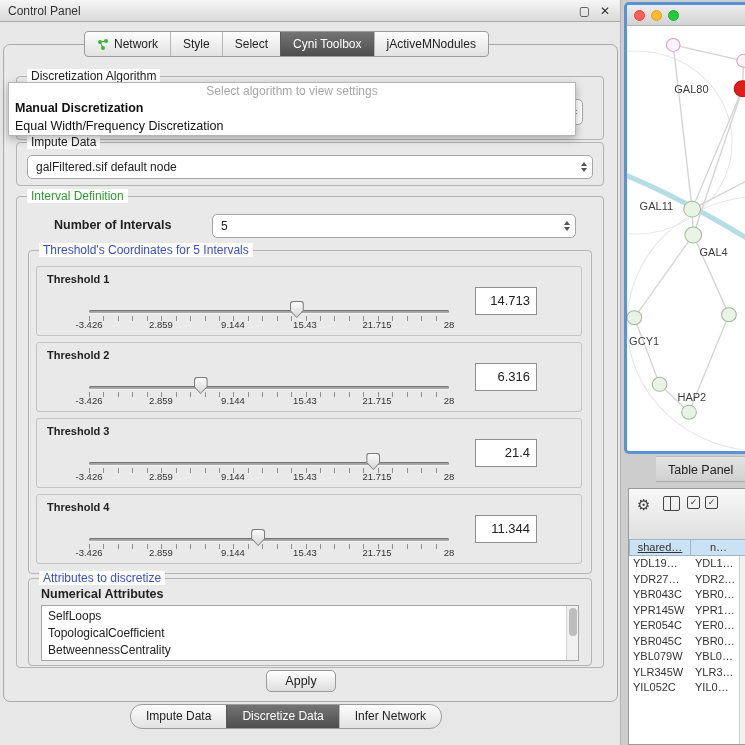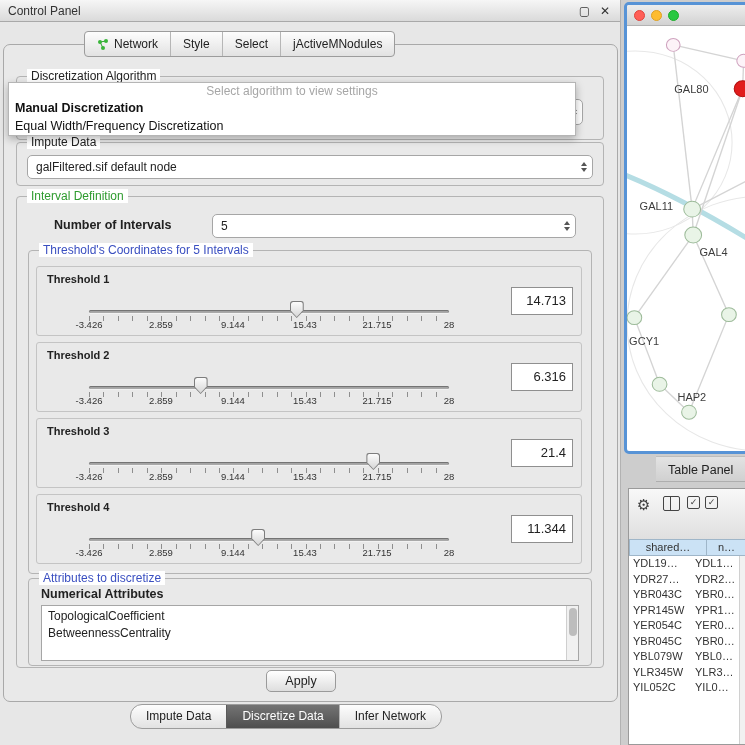--- a/index.html
+++ b/index.html
@@ -68,21 +68,21 @@
     background:repeating-linear-gradient(90deg,#8e8e8e 0 1px,transparent 1px 14.44px);}
   .thumb{position:absolute;top:4px;width:14px;height:17px;margin-left:-7px;z-index:2;}
   .thumb .t-outer{position:absolute;left:0;top:0;right:0;bottom:0;background:#7d7d7d;
     clip-path:polygon(0 0,100% 0,100% 58%,50% 100%,0 58%);border-radius:3px;}
   .thumb .t-inner{position:absolute;left:1px;top:1px;right:1px;bottom:1px;
     background:linear-gradient(#fcfcfc,#d6d6d6);
     clip-path:polygon(0 0,100% 0,100% 56%,50% 100%,0 56%);border-radius:2.5px;}
   .tick-labels{position:absolute;left:22px;top:52px;width:420px;display:flex;
     justify-content:space-between;}
   .tick-labels span{width:60px;text-align:center;font-size:9.5px;color:#333;}
-  .value-box{position:absolute;left:474px;top:20px;width:62px;height:28px;background:#fff;
+  .value-box{position:absolute;left:438px;top:20px;width:62px;height:28px;background:#fff;
     border:1px solid #8f8f8f;box-sizing:border-box;font-size:13px;line-height:26px;
     text-align:right;padding-right:6px;}
 
   
   .listbox{position:absolute;left:12px;top:26px;width:538px;height:56px;background:#fff;
     border:1px solid #a6a6a6;overflow:hidden;box-sizing:border-box;}
   .listbox .items{position:absolute;left:0;top:2px;right:12px;display:flex;flex-direction:column;}
   .listbox .items span{padding:0 6px;line-height:17px;font-size:12px;white-space:nowrap;}
   .vscroll{position:absolute;right:0;top:0;bottom:0;width:12px;background:#f1f1f1;
     border-left:1px solid #cfcfcf;box-sizing:border-box;}
@@ -116,21 +116,21 @@
   .gear{left:8px;font-size:15px;}
   .colicon{left:34px;width:15px;height:13px;border:1.5px solid #444;border-radius:2px;
     background:linear-gradient(90deg,transparent 0 5.5px,#444 5.5px 7px,transparent 7px);}
   .chk{width:11px;height:11px;border:1.5px solid #444;border-radius:2px;font-size:9px;
     line-height:10px;text-align:center;color:#2a2a2a;}
   .chk.c1{left:58px;}
   .chk.c2{left:76px;}
   .tw-head{position:absolute;left:0;top:50px;right:0;height:17px;display:flex;}
   .tw-head .hcell{background:#cbe2f5;border:1px solid #9fb6c9;border-left:none;box-sizing:border-box;
     font-size:11px;line-height:15px;text-align:center;color:#333;overflow:hidden;white-space:nowrap;}
-  .tw-head .hcell:first-child{border-left:1px solid #9fb6c9;width:78px;}
+  .tw-head .hcell:first-child{border-left:1px solid #9fb6c9;width:62px;text-decoration:underline;}
   .tw-head .hcell:last-child{flex:1;}
   .tw-body{position:absolute;left:0;top:67px;right:8px;bottom:0;overflow:hidden;}
   .trow{display:flex;height:15.5px;}
   .tcell{font-size:11px;line-height:15.5px;padding-left:4px;white-space:nowrap;overflow:hidden;color:#333;}
   .tcell.c0{width:58px;flex:none;}
   .tcell.c1{flex:1;}
   .tw-scroll{position:absolute;right:0;top:67px;bottom:0;width:8px;background:#f1f1f1;
     border-left:1px solid #d0d0d0;box-sizing:border-box;}
 
   .bold{font-weight:bold;}
@@ -159,20 +159,23 @@
         <circle cx="6" cy="10" r="2" fill="#39b539"></circle>
       </svg>
       <span>Network</span>
     </div>
     <div class="tab">
       <span>Style</span>
     </div>
     <div class="tab">
       <span>Select</span>
     </div>
+    <div class="tab selected">
+      <span>Cyni Toolbox</span>
+    </div>
     <div class="tab">
       <span>jActiveMNodules</span>
     </div>
   </div>
 
   <div class="abs group" style="left:16px;top:76px;width:586px;height:62px;">
     <span class="legend">Discretization Algorithm</span>
     <div class="abs combo" style="left:10px;top:22px;width:556px;height:26px;">
       <div class="stepper">
           <div class="step-up"></div>
@@ -297,20 +300,21 @@
         <span>28</span>
       </div>
     <div class="value-box">11.344</div>
   </div>
 
   <div class="abs group" style="left:28px;top:578px;width:562px;height:86px;">
     <span class="legend blue">Attributes to discretize</span>
     <span class="lbl bold" style="left:12px;top:8px;font-size:12.5px;">Numerical Attributes</span>
     <div class="listbox">
       <div class="items">
+          <span>SelfLoops</span>
           <span>TopologicalCoefficient</span>
           <span>BetweennessCentrality</span>
         </div>
       <div class="vscroll">
           <div class="vthumb"></div>
         </div>
     </div>
   </div>
 
   <div class="abs btn" style="left:266px;top:670px;width:70px;height:22px;line-height:21px;">Apply</div>

